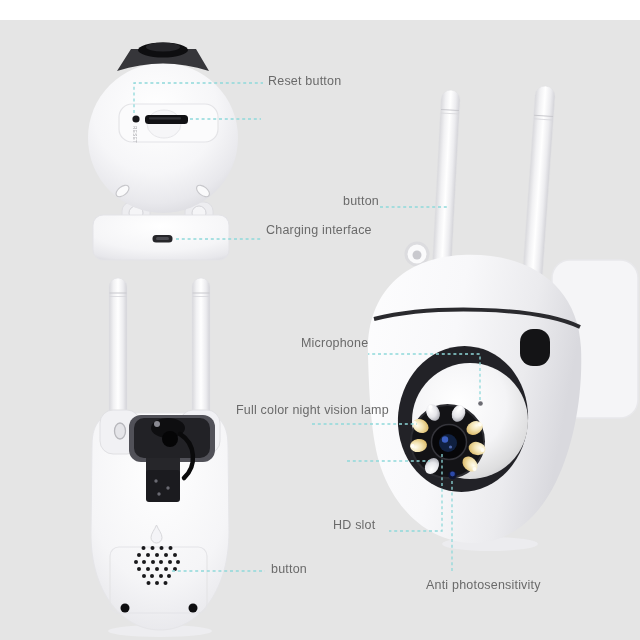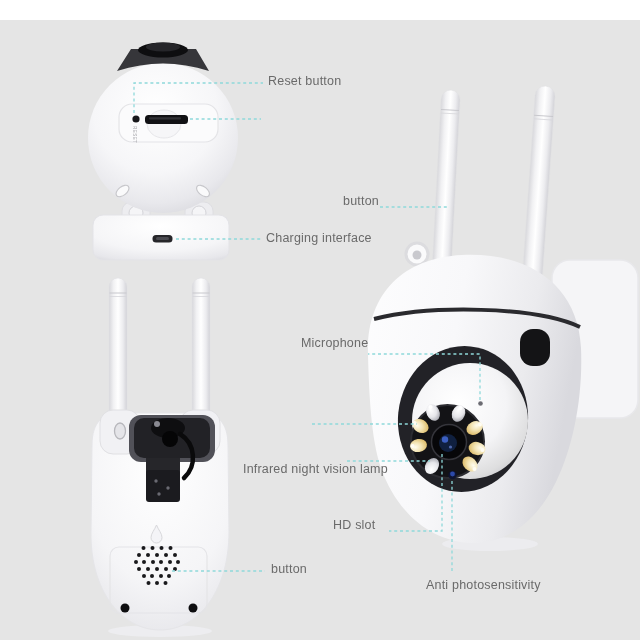--- a/index.html
+++ b/index.html
@@ -273,20 +273,20 @@
     <path class="leader" d="M312,404 L417,404"></path>
     <path class="leader" d="M347,441 L430,441"></path>
     <path class="leader" d="M442,434 L442,511 L389,511"></path>
     <path class="leader" d="M172,551 L265,551"></path>
     <path class="leader" d="M452,461 L452,552"></path>
   </g>
 </svg>
 
 <div class="label" style="left:268px;top:55px">Reset button</div>
 <div class="label" style="left:343px;top:175px">button</div>
-<div class="label" style="left:266px;top:212px">Charging interface</div>
+<div class="label" style="left:266px;top:204px">Charging interface</div>
 <div class="label" style="left:301px;top:317px">Microphone</div>
-<div class="label" style="left:243px;top:443px">Infrared night vision lamp</div>
+<div class="label" style="left:236px;top:384px">Full color night vision lamp</div>
 <div class="label" style="left:333px;top:499px">HD slot</div>
 <div class="label" style="left:271px;top:543px">button</div>
 <div class="label" style="left:426px;top:559px">Anti photosensitivity</div>
 
 </div>
 
 </body></html>

